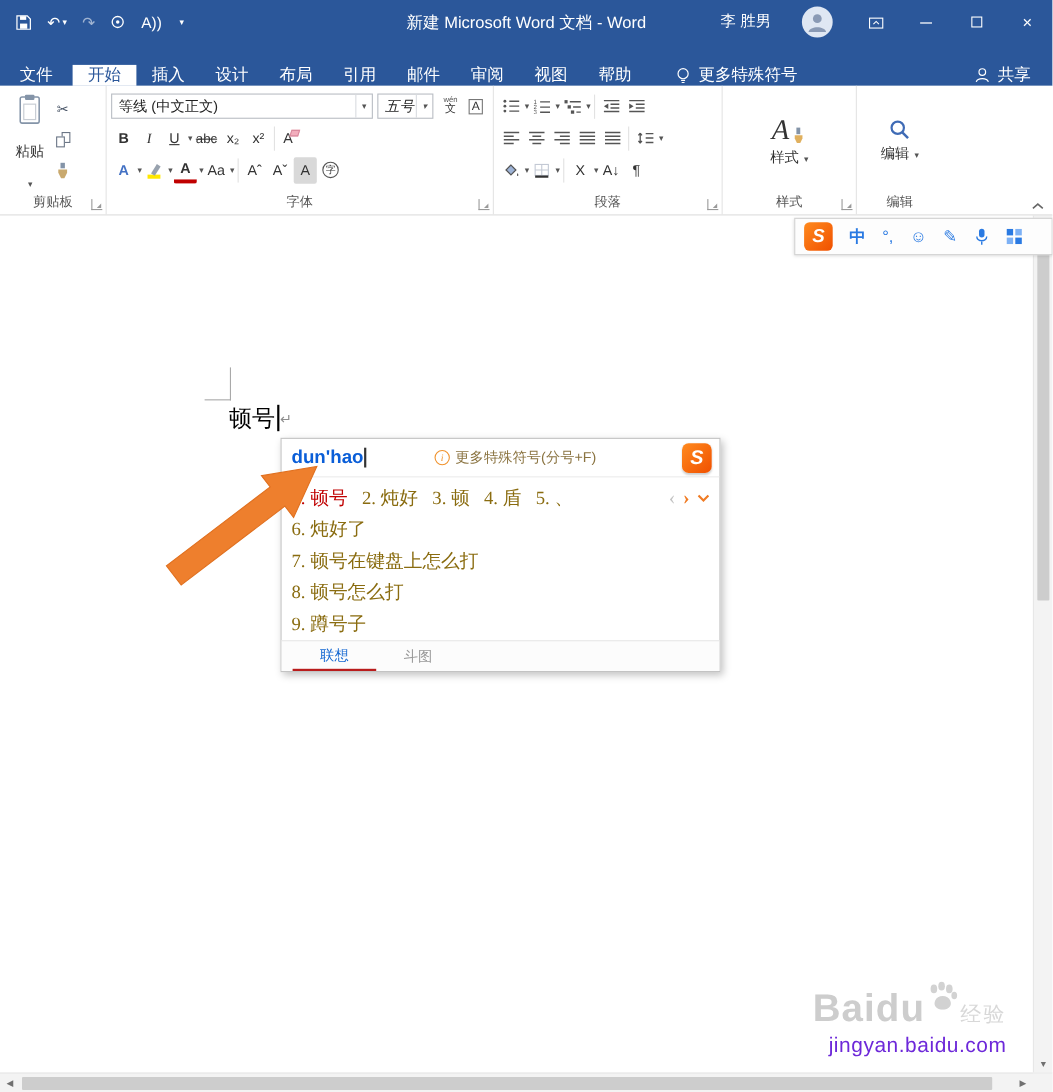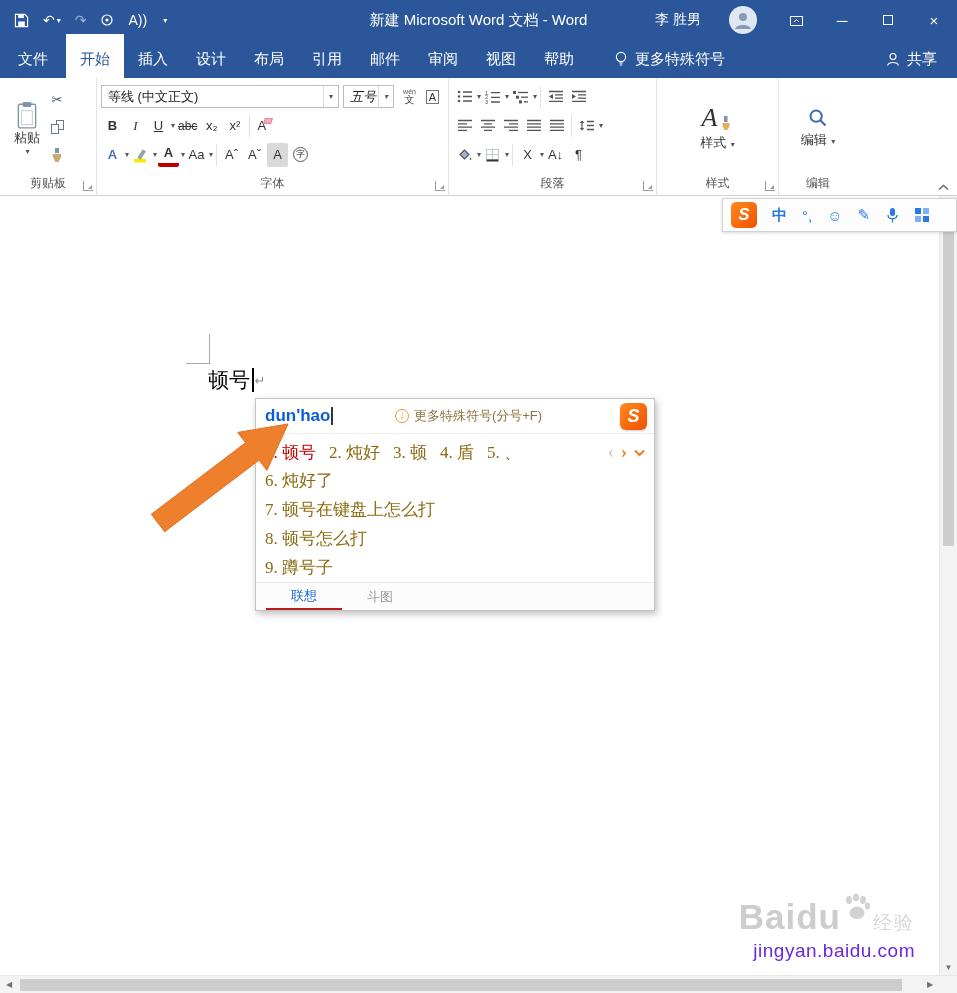--- a/index.html
+++ b/index.html
@@ -13,43 +13,43 @@
   .qat .dim { opacity:.55; }
   .qdd { font-size:8px; margin-left:2px; }
   .tb-title { position:absolute; left:0; right:0; text-align:center; font-size:15px; pointer-events:none; }
   .tb-right { margin-left:auto; display:flex; align-items:center; height:100%; }
   .tb-user { font-size:14px; margin-right:28px; }
   .avatar { width:28px; height:28px; border-radius:50%; background:#dfe7f3; display:flex; align-items:center; justify-content:center; margin-right:16px; overflow:hidden; }
   .winbtn { width:46px; height:40px; display:flex; align-items:center; justify-content:center; font-size:15px; }
   .maxbox { width:10px; height:10px; border:1px solid #fff; display:inline-block; }
 
   
-  .tabsrow { position:absolute; left:0; top:40px; width:957px; height:38px; background:#2b579a; display:flex; align-items:center; color:#fff; font-size:15px; }
-  .rtab { display:flex; align-items:center; padding:16px 14px; }
+  .tabsrow { position:absolute; left:0; top:40px; width:957px; height:38px; background:#2b579a; display:flex; align-items:flex-end; color:#fff; font-size:15px; }
+  .rtab { display:flex; align-items:center; padding:0 14px; }
   .rtab.file { padding:0 18px; }
   .rtab.active { background:#fff; color:#2b579a; }
   .tab-search { display:flex; align-items:center; gap:7px; margin-left:26px; }
   .tab-share { margin-left:auto; display:flex; align-items:center; gap:7px; padding-right:20px; }
 
   
   .ribbon { position:absolute; left:0; top:78px; width:957px; height:118px; background:#fff; border-bottom:1px solid #d4d4d4; display:flex; }
   .grp { position:relative; border-right:1px solid #e4e4e4; padding:4px 4px 20px; }
   .grp-label { position:absolute; bottom:3px; left:0; width:100%; text-align:center; font-size:12px; color:#555; }
   .launcher { position:absolute; bottom:4px; right:3px; width:10px; height:10px; border-left:1px solid #9a9a9a; border-bottom:1px solid #9a9a9a; }
   .launcher::after { content:""; position:absolute; right:1px; bottom:1px; width:0; height:0; border-left:4px solid transparent; border-bottom:4px solid #9a9a9a; }
   .rrow { display:flex; align-items:center; height:29px; }
   .btn { display:inline-flex; align-items:center; justify-content:center; height:24px; min-width:21px; padding:0 2px; margin:0 1px; color:#333; font-size:13px; border-radius:2px; }
   .dd { font-size:8px; color:#555; margin-left:1px; }
   .vsep { width:1px; height:22px; background:#e2e2e2; margin:0 3px; }
   .combo { display:flex; align-items:center; height:23px; border:1px solid #b9bdc4; background:#fff; font-size:13px; color:#222; padding-left:6px; margin-right:4px; }
   .combo .cdd { margin-left:auto; width:15px; height:100%; display:flex; align-items:center; justify-content:center; border-left:1px solid #d9dce0; color:#555; font-size:8px; }
 
   
   .clip-grp { width:97px; display:flex; }
-  .paste-big { width:46px; height:92px; display:flex; flex-direction:column; align-items:center; justify-content:center; gap:0; font-size:13px; color:#333; }
+  .paste-big { width:46px; height:92px; display:flex; flex-direction:column; align-items:center; justify-content:center; gap:16px; font-size:13px; color:#333; }
   .mini-col { display:flex; flex-direction:column; gap:6px; padding-top:6px; }
   .mini { height:22px; display:flex; align-items:center; justify-content:center; font-size:13px; color:#4a5668; }
   .copy-ico { position:relative; width:13px; height:14px; display:inline-block; }
   .copy-ico i { position:absolute; width:8px; height:10px; border:1px solid #6b7686; background:#fff; }
   .copy-ico i:first-child { right:0; top:0; }
   .copy-ico i:last-child { left:0; bottom:0; }
 
   
   .font-grp { width:352px; }
   .b { font-weight:bold; }

